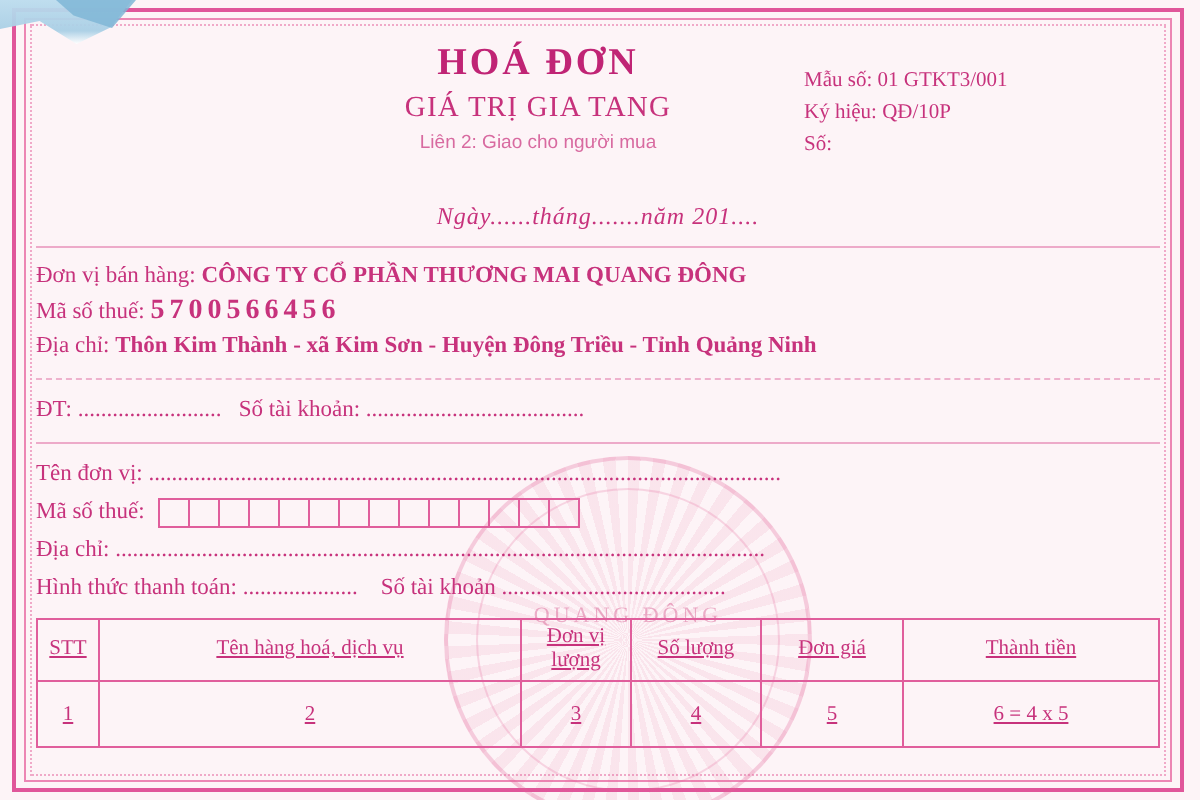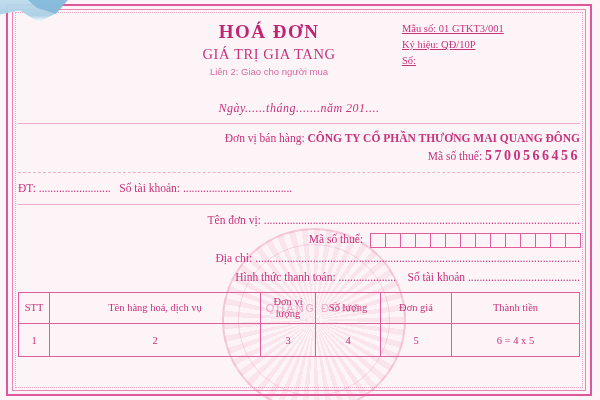--- a/index.html
+++ b/index.html
@@ -82,21 +82,21 @@
     border: 1px solid rgba(226,96,150,.22);
   }
   .wm-text {
     position: absolute;
     left: 0; top: 72px;
     width: 180px;
     text-align: center;
     font-size: 11px;
     letter-spacing: 2px;
     color: rgba(210,70,130,.40);
-    font-family: Liberation Sans, sans-serif;
+    font-family: Liberation Serif, serif;
   }
 
   
   .content {
     position: absolute;
     left: 18px; top: 13px;
     width: 562px; height: 374px;
     color: #c7327c;
     font-size: 11.5px;
   }
@@ -126,46 +126,45 @@
     text-align: center;
     font-size: 9.5px;
     color: #d86aa0;
     margin-left: -60px;
     margin-top: 3px;
     font-family: "Liberation Sans", sans-serif;
   }
 
   .head-right {
     position: absolute;
-    right: 0; top: 8px;
+    right: 0; top: 20px;
     width: 178px;
     font-size: 10.5px;
     line-height: 16px;
     color: #c7327c;
-    text-decoration: underline;
   }
   .head-right div { white-space: nowrap; }
 
   .dateline {
     text-align: center;
     font-style: italic;
     font-size: 12px;
     margin-top: 18px;
     letter-spacing: .5px;
   }
 
   .rule {
     border-top: 1px solid #edaac9;
     margin: 7px 0 6px 0;
   }
   .rule.dash {
     border-top: 1px dashed #eeb2cd;
   }
 
-  .row { line-height: 17px; white-space: nowrap; text-align: right; }
+  .row { line-height: 17px; white-space: nowrap; }
   .row .lbl { }
   .row .val { font-weight: bold; }
   .mst-val {
     font-weight: bold;
     font-size: 14px;
     letter-spacing: 2.5px;
   }
   .addr-val { font-weight: bold; }
 
   .dt-line {
@@ -191,20 +190,21 @@
     box-sizing: border-box;
   }
 
   
   table.items {
     width: 100%;
     border-collapse: collapse;
     margin-top: 5px;
     font-size: 10.5px;
     color: #c7327c;
+    text-decoration: underline;
   }
   table.items th, table.items td {
     border: 1px solid #e05e9c;
     text-align: center;
     vertical-align: middle;
     padding: 2px 1px;
   }
   table.items th { font-weight: normal; height: 26px; line-height: 12px; }
   table.items td { height: 28px; }
   .col-stt { width: 28px; }
@@ -275,20 +275,24 @@
     <div class="row">
       <span class="lbl">Đơn vị bán hàng:</span>
       <span class="val">CÔNG TY CỔ PHẦN THƯƠNG MAI QUANG ĐÔNG</span>
     </div>
 
     <div class="row">
       <span class="lbl">Mã số thuế:</span>
       <span class="mst-val">5700566456</span>
     </div>
 
+    <div class="row">
+      <span class="lbl">Địa chỉ:</span>
+      <span class="addr-val">Thôn Kim Thành - xã Kim Sơn - Huyện Đông Triều - Tỉnh Quảng Ninh</span>
+    </div>
 
     <div class="rule dash"></div>
 
     <div class="dt-line">
       <span>ĐT:</span>
       <span>.........................</span>
       &nbsp;
       <span>Số tài khoản:</span>
       <span>......................................</span>
     </div>

